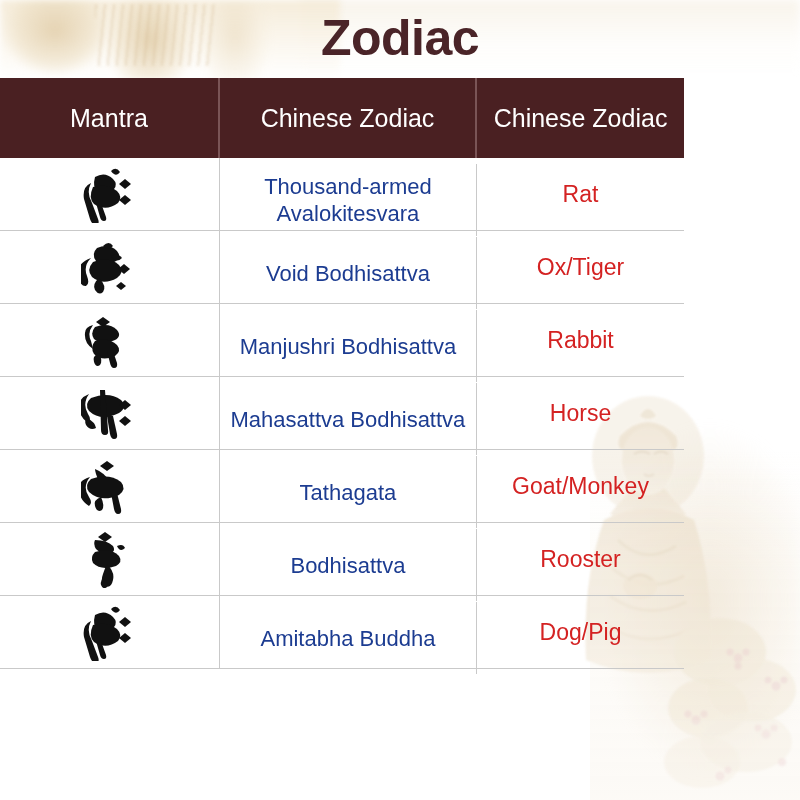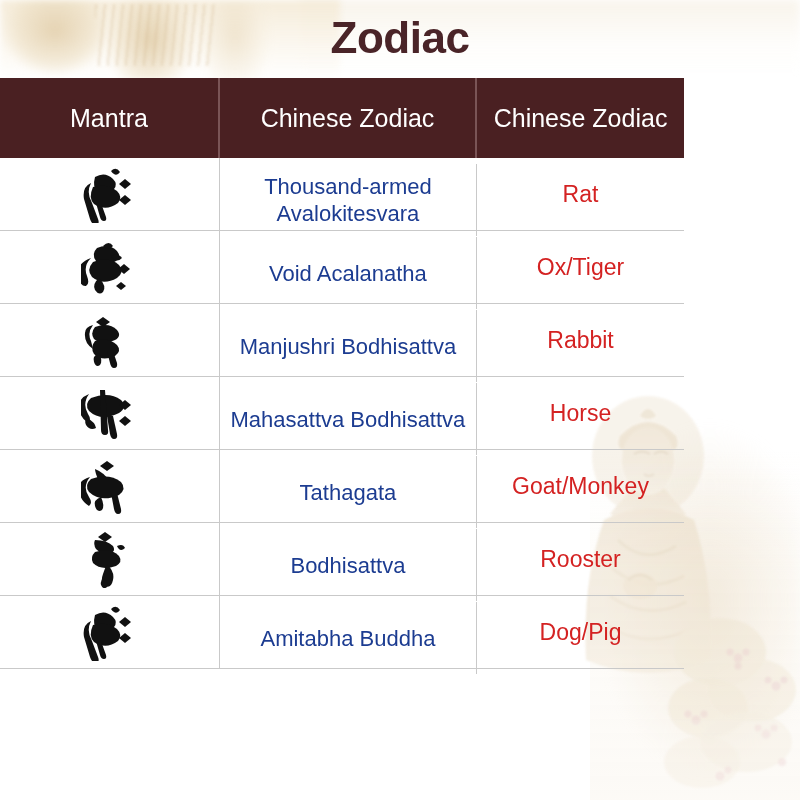--- a/index.html
+++ b/index.html
@@ -88,21 +88,21 @@
     filter: blur(6px);
   }
 
   
   #title {
     position: absolute;
     left: 0;
     top: 8px;
     width: 800px;
     text-align: center;
-    font-size: 44px;
+    font-size: 50px;
     font-weight: bold;
     letter-spacing: -0.5px;
     color: #4a2428;
     font-family: "Liberation Sans", sans-serif;
     line-height: 60px;
   }
 
   
   #table {
     position: absolute;
@@ -319,21 +319,21 @@
                 <path d="M10 20 q-8 8 -4 18 q3 8 -1 10 q-5 1 -8 -9 q-3 -13 13 -19z"></path>
                 <path d="M22 8 q6 -6 10 0 q-5 6 -10 0z"></path>
                 <path d="M30 18 q7 -4 11 2 q-6 6 -11 -2z"></path>
                 <path d="M43 26 l6 5 -6 5 -6 -5z"></path>
                 <path d="M40 44 l5 4 -5 4 -5 -4z"></path>
                 <path d="M18 40 q8 8 4 14 q-4 4 -8 -2 q-3 -6 4 -12z"></path>
               </g>
             </svg>
           </span>
         </div>
-        <div class="cell c-buddha buddha-name">Void Acalanatha</div>
+        <div class="cell c-buddha buddha-name">Void Bodhisattva</div>
         <div class="cell c-zodiac zodiac-name">Ox/Tiger</div>
       </div>
 
       <div class="row brow">
         <div class="cell c-mantra">
           <span class="glyph">
             <svg width="56" height="58" viewBox="0 0 56 58" xmlns="http://www.w3.org/2000/svg">
               <g fill="#111111">
                 <path d="M22 6 l7 5 -7 5 -7 -5z"></path>
                 <path d="M14 16 q14 -5 22 3 q5 6 -2 10 q-12 6 -21 -1 q-4 -6 1 -12z"></path>

